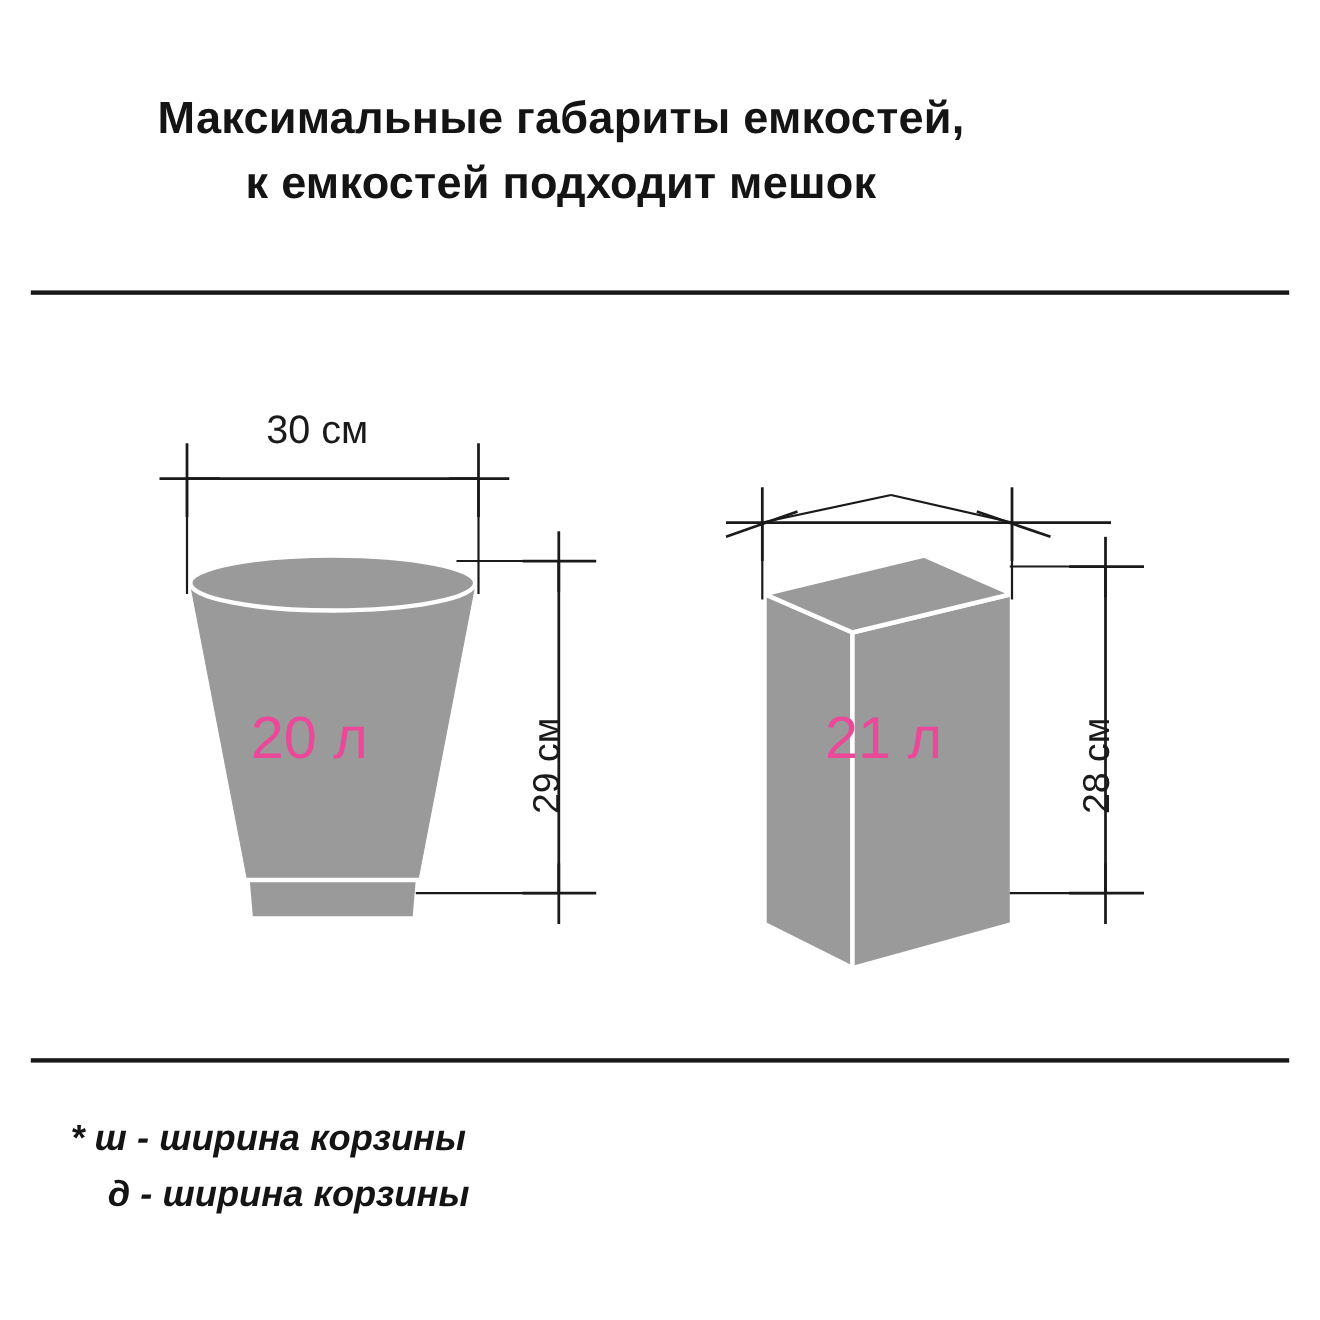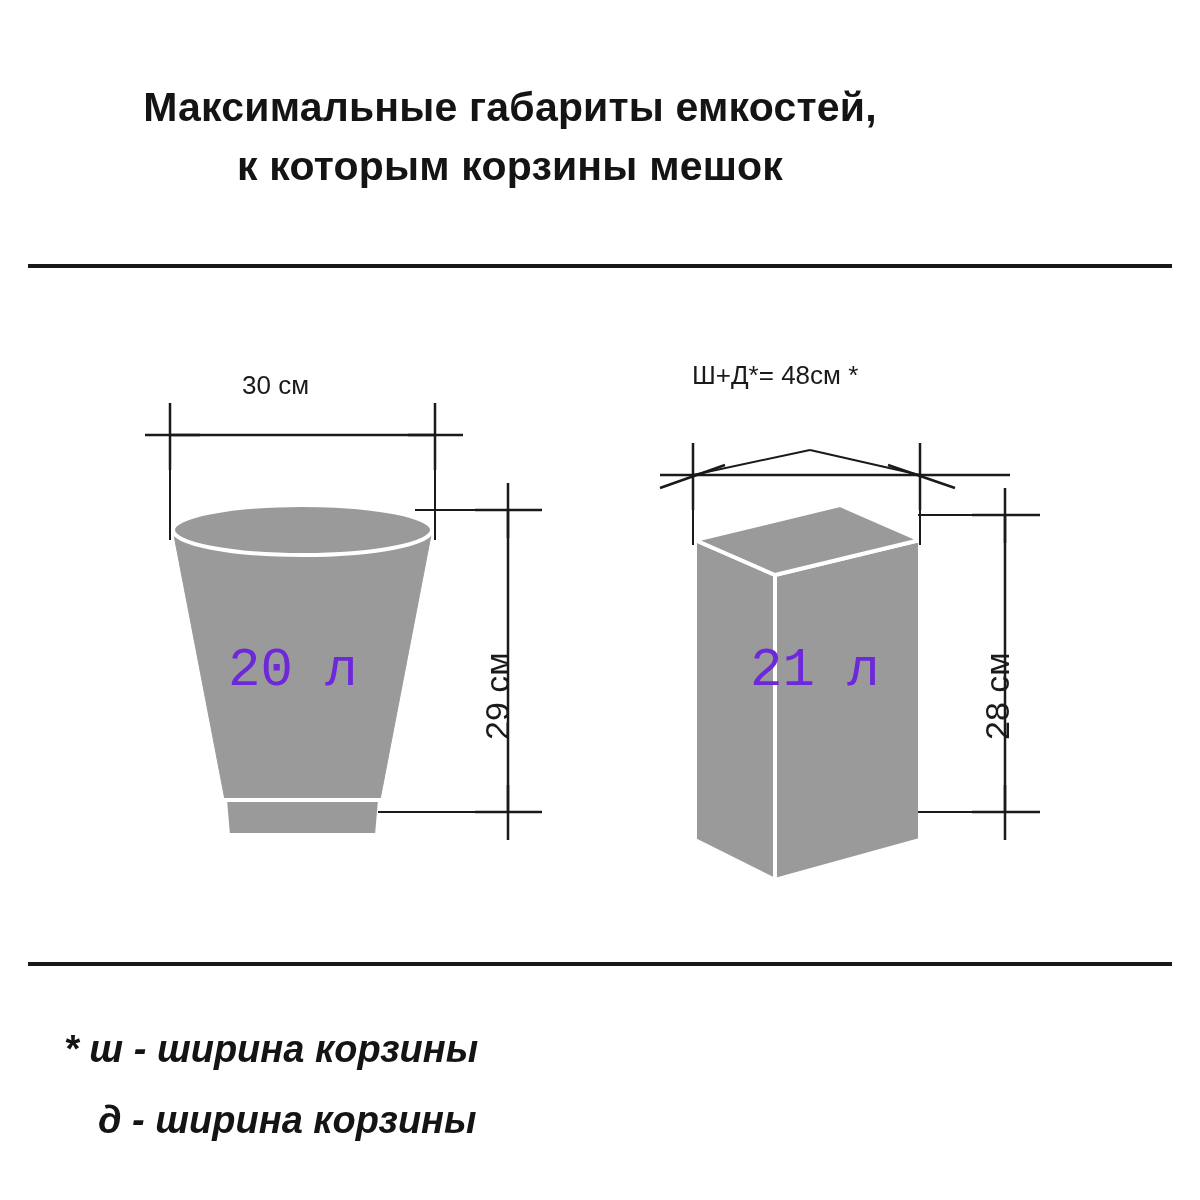--- a/index.html
+++ b/index.html
@@ -52,65 +52,63 @@
   .figure {
     position: absolute;
   }
   .fig-left { left: 60px; top: 300px; width: 540px; height: 600px; }
   .fig-right { left: 600px; top: 300px; width: 560px; height: 600px; }
 
   svg { display: block; overflow: visible; }
 
   .dim-label {
     position: absolute;
-    font-size: 26px;
+    font-size: 36px;
     color: #1a1a1a;
     white-space: nowrap;
   }
   .vol-label {
     position: absolute;
     font-size: 54px;
-    color: #6d28d9;
+    color: #ec4899;
     white-space: nowrap;
-    font-family: Liberation Mono, monospace;
   }
   .vert-label {
     position: absolute;
     font-size: 34px;
     color: #1a1a1a;
     white-space: nowrap;
     transform: rotate(-90deg);
     transform-origin: left top;
   }
 
   
   .footnotes {
     position: absolute;
     top: 1008px;
     left: 64px;
   }
   .footnote {
-    font-size: 38px;
+    font-size: 33px;
     font-style: italic;
     font-weight: bold;
     color: #141414;
     line-height: 1.55;
     white-space: nowrap;
-    margin-top: 12px;
   }
   .footnote.second { padding-left: 34px; }
 </style>
 </head>
 <body>
 
 <div class="page">
 
   <div class="title-block">
     <div class="title-line">Максимальные габариты емкостей,</div>
-    <div class="title-line">к которым корзины мешок</div>
+    <div class="title-line">к емкостей подходит мешок</div>
   </div>
 
   <div class="rule top"></div>
 
   <div class="figure fig-left">
     <svg width="540" height="600" viewBox="0 0 540 600">
 
       <path d="M113 230 L165 500 L320 500 L372 230 Z" fill="#9a9a9a" stroke="#9a9a9a" stroke-width="1"></path>
 
       <ellipse cx="242.5" cy="230" rx="129.5" ry="25" fill="#9a9a9a" stroke="#ffffff" stroke-width="4"></ellipse>
@@ -164,21 +162,20 @@
 
       <line x1="405" y1="215" x2="405" y2="512" stroke="#1a1a1a" stroke-width="2.5"></line>
       <line x1="372" y1="215" x2="440" y2="215" stroke="#1a1a1a" stroke-width="2.5"></line>
       <line x1="405" y1="188" x2="405" y2="243" stroke="#1a1a1a" stroke-width="2.5"></line>
       <line x1="372" y1="512" x2="440" y2="512" stroke="#1a1a1a" stroke-width="2.5"></line>
       <line x1="405" y1="485" x2="405" y2="540" stroke="#1a1a1a" stroke-width="2.5"></line>
       <line x1="318" y1="215" x2="405" y2="215" stroke="#1a1a1a" stroke-width="2"></line>
       <line x1="318" y1="512" x2="405" y2="512" stroke="#1a1a1a" stroke-width="2"></line>
     </svg>
 
-    <div class="dim-label" style="left:92px; top:60px;">Ш+Д*= 48см *</div>
     <div class="vol-label" style="left:150px; top:340px;text-align:center;">21 л</div>
     <div class="vert-label" style="left:378px; top:440px;">28 см</div>
   </div>
 
   <div class="rule bottom"></div>
 
   <div class="footnotes">
     <div class="footnote">* ш - ширина корзины</div>
     <div class="footnote second">д - ширина корзины</div>
   </div>

